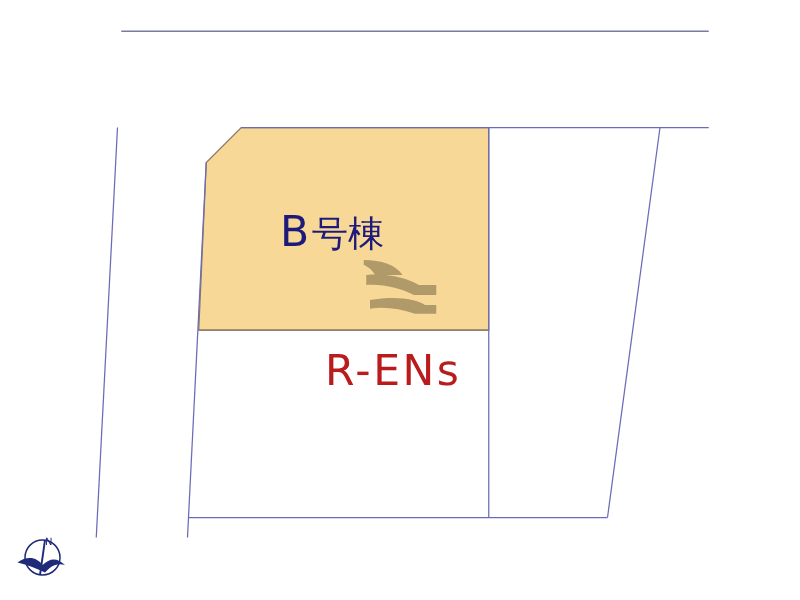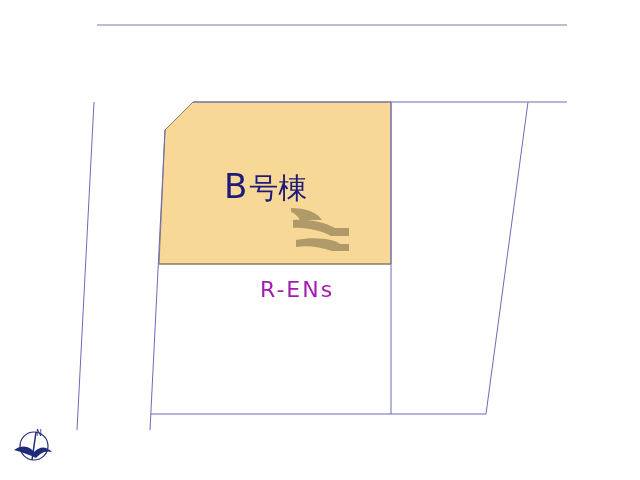--- a/index.html
+++ b/index.html
@@ -13,22 +13,22 @@
       color: #1d1a7a;
       letter-spacing: 0px;
       white-space: nowrap;
       text-align: center;
     }
     .label-lot .latin { font-size: 34px; margin-right: 2px; }
     .watermark {
       position: absolute;
       left: 260px; top: 277px;
       font-family: "DejaVu Sans", sans-serif;
-      font-size: 22px;
-      color: #a21caf;
+      font-size: 34px;
+      color: #b91c1c;
       letter-spacing: 2px;
       white-space: nowrap;
     }
   </style>
 </head>
 <body>
 
 <svg id="plan" width="640" height="480" viewBox="0 0 640 480">
 
   <line x1="97" y1="25" x2="567" y2="25" stroke="#7a7aa8" stroke-width="1.2"></line>

